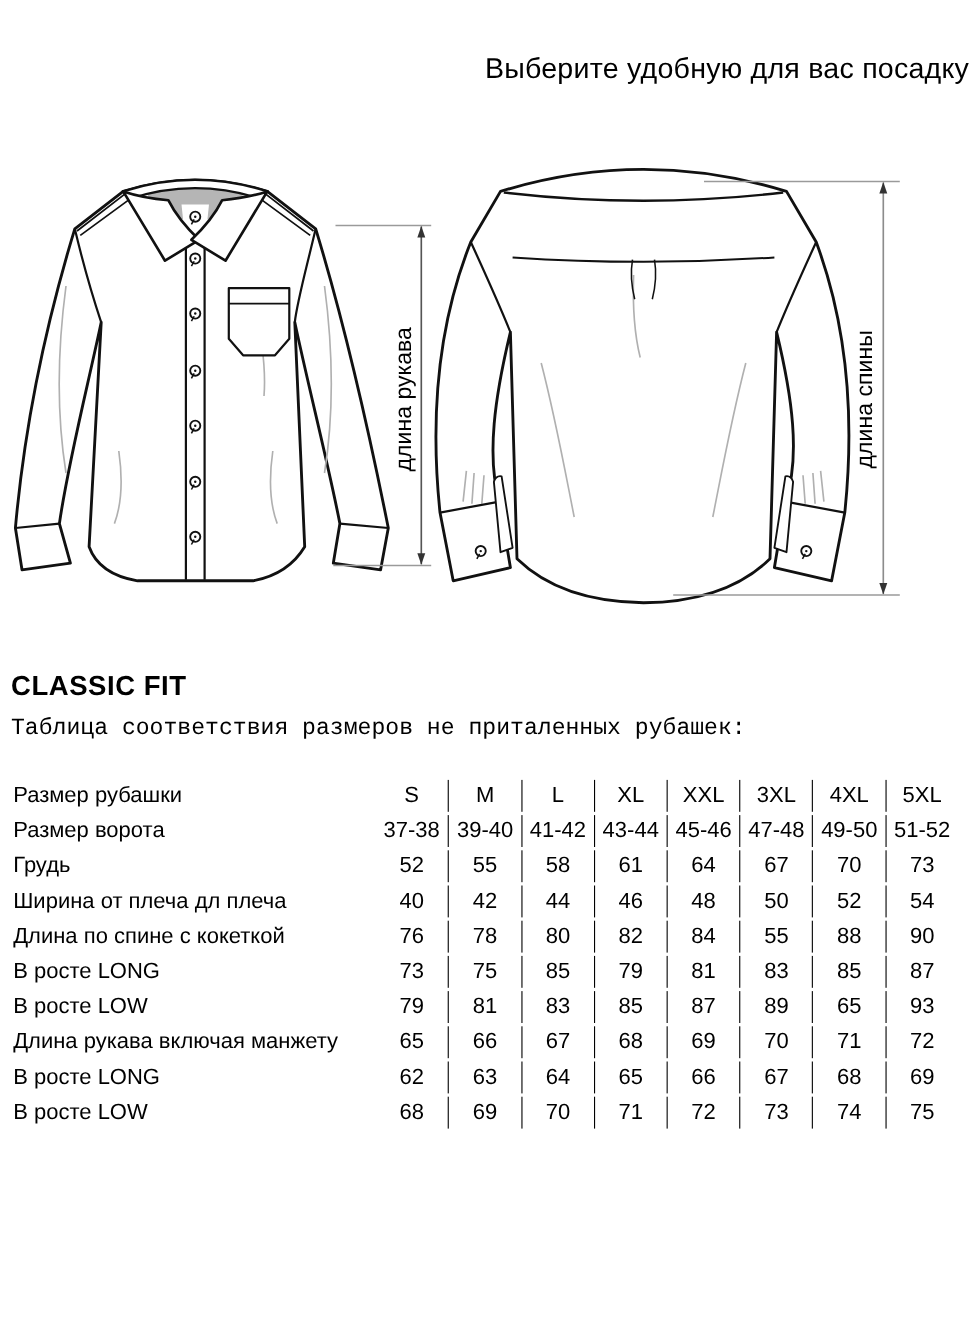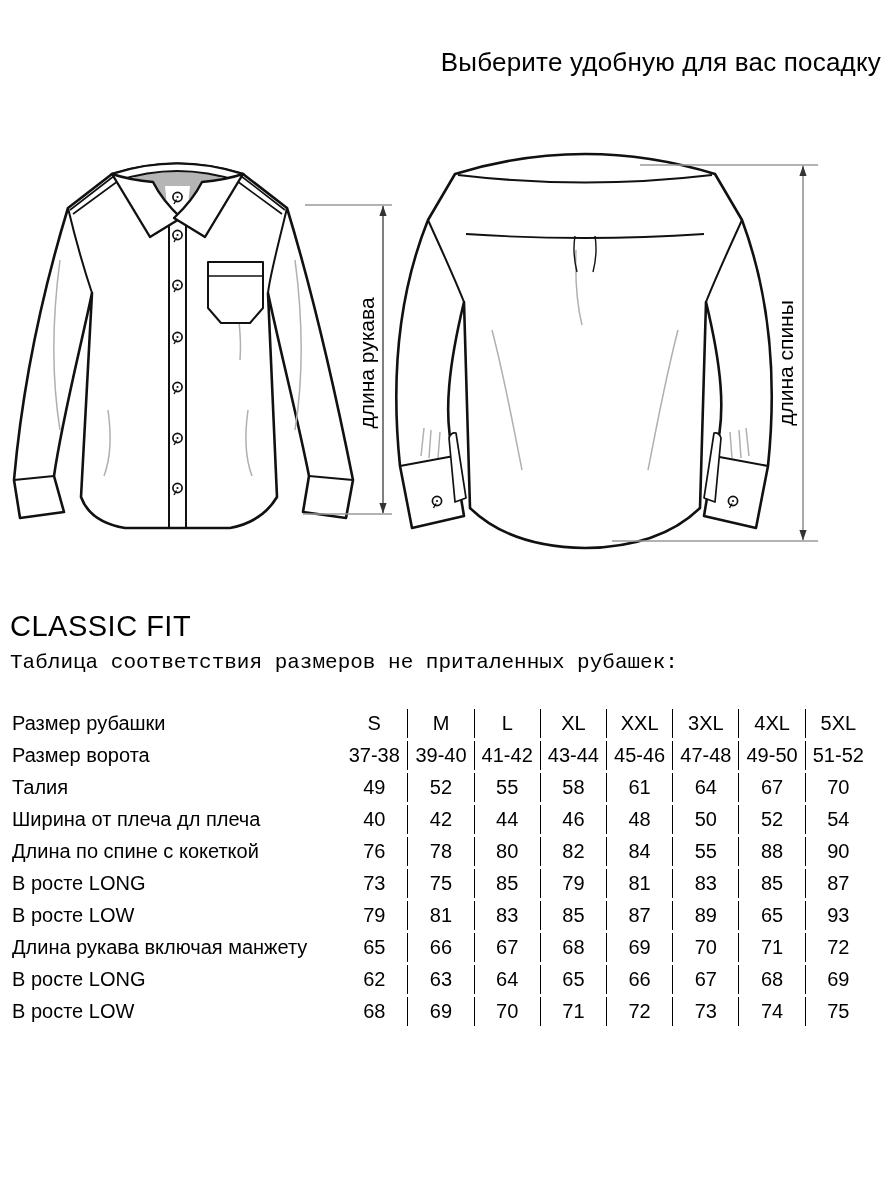--- a/index.html
+++ b/index.html
@@ -6,21 +6,21 @@
   body{
     position:relative;width:881px;height:1200px;overflow:hidden;
     font-family:"Liberation Sans","DejaVu Sans",sans-serif;color:#000;
   }
   .page-title{
     position:absolute;top:47px;left:0;width:881px;text-align:right;
     font-size:26px;color:#000;letter-spacing:0.2px;
   }
   .illustration{position:absolute;top:120px;left:0;width:881px;height:470px;}
   .section-heading{
-    position:absolute;top:610px;left:10px;font-size:29px;font-weight:normal;
+    position:absolute;top:610px;left:10px;font-size:25px;font-weight:bold;
     letter-spacing:0.5px;color:#000;
   }
   .section-subtitle{
     position:absolute;top:651px;left:10px;font-size:21px;color:#000;font-family:Liberation Mono, monospace;
   }
   .size-table{
     position:absolute;top:706px;left:10px;width:861px;
     border-collapse:separate;border-spacing:0 3px;table-layout:fixed;
     font-size:20px;color:#000;
   }
@@ -172,29 +172,29 @@
         <td class="cell">37-38</td>
         <td class="cell sep">39-40</td>
         <td class="cell sep">41-42</td>
         <td class="cell sep">43-44</td>
         <td class="cell sep">45-46</td>
         <td class="cell sep">47-48</td>
         <td class="cell sep">49-50</td>
         <td class="cell sep">51-52</td>
       </tr>
       <tr>
-        <td class="row-label">Талия</td>
-        <td class="cell">49</td>
-        <td class="cell sep">52</td>
+        <td class="row-label">Грудь</td>
+        <td class="cell">52</td>
         <td class="cell sep">55</td>
         <td class="cell sep">58</td>
         <td class="cell sep">61</td>
         <td class="cell sep">64</td>
         <td class="cell sep">67</td>
         <td class="cell sep">70</td>
+        <td class="cell sep">73</td>
       </tr>
       <tr>
         <td class="row-label">Ширина от плеча дл плеча</td>
         <td class="cell">40</td>
         <td class="cell sep">42</td>
         <td class="cell sep">44</td>
         <td class="cell sep">46</td>
         <td class="cell sep">48</td>
         <td class="cell sep">50</td>
         <td class="cell sep">52</td>

